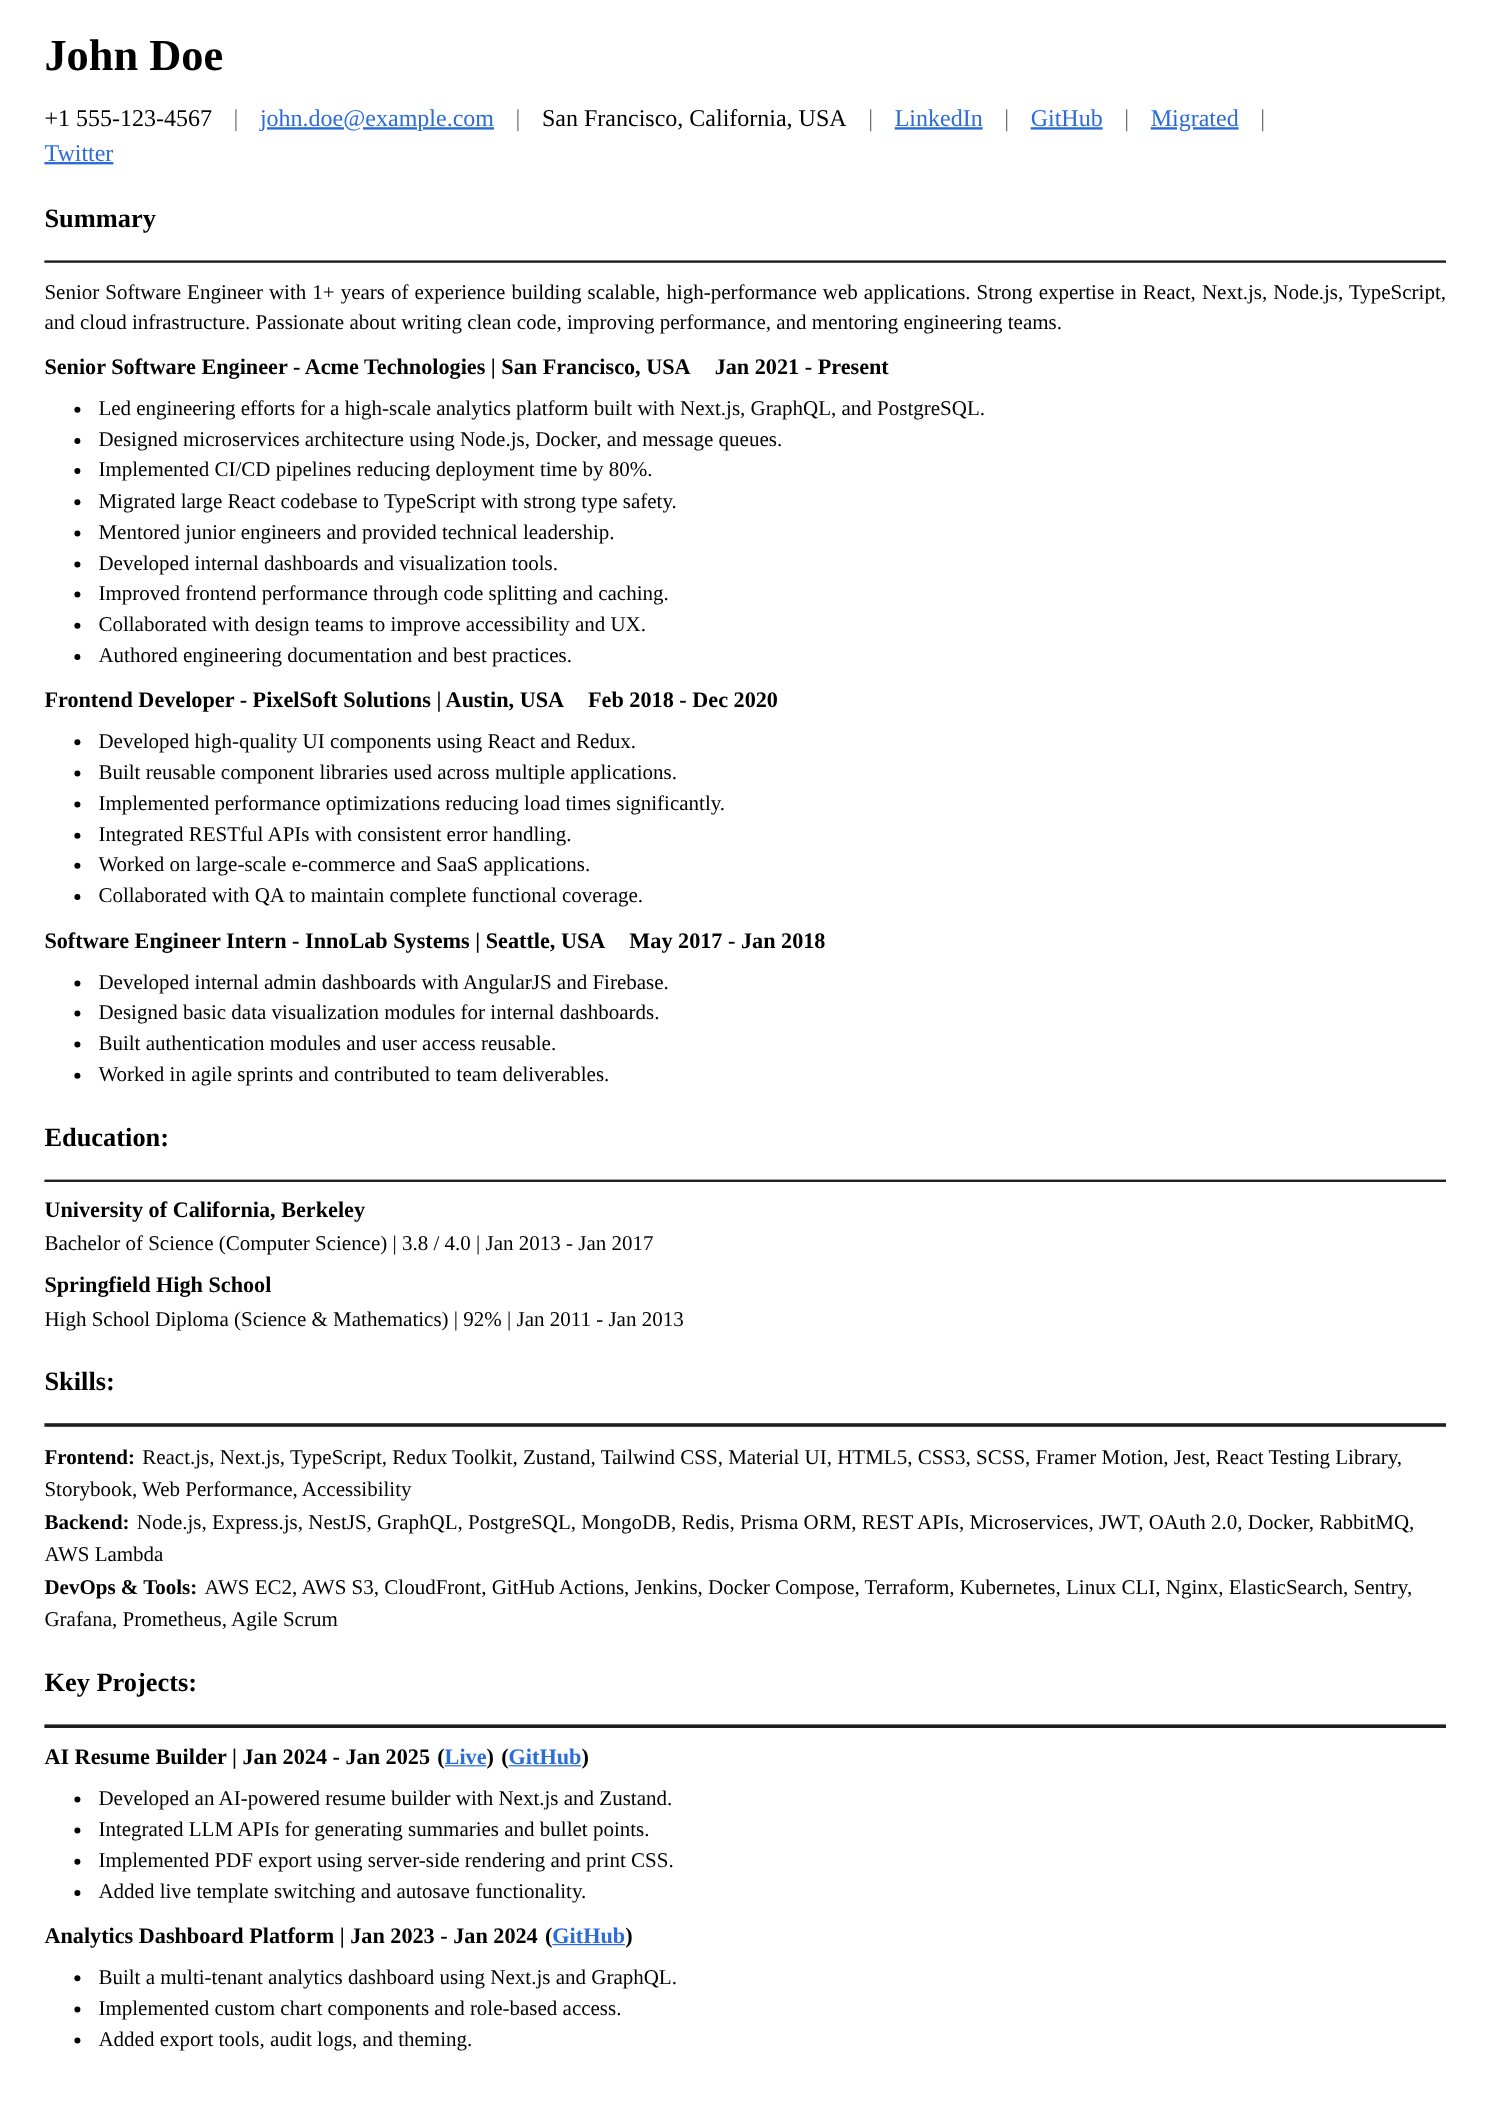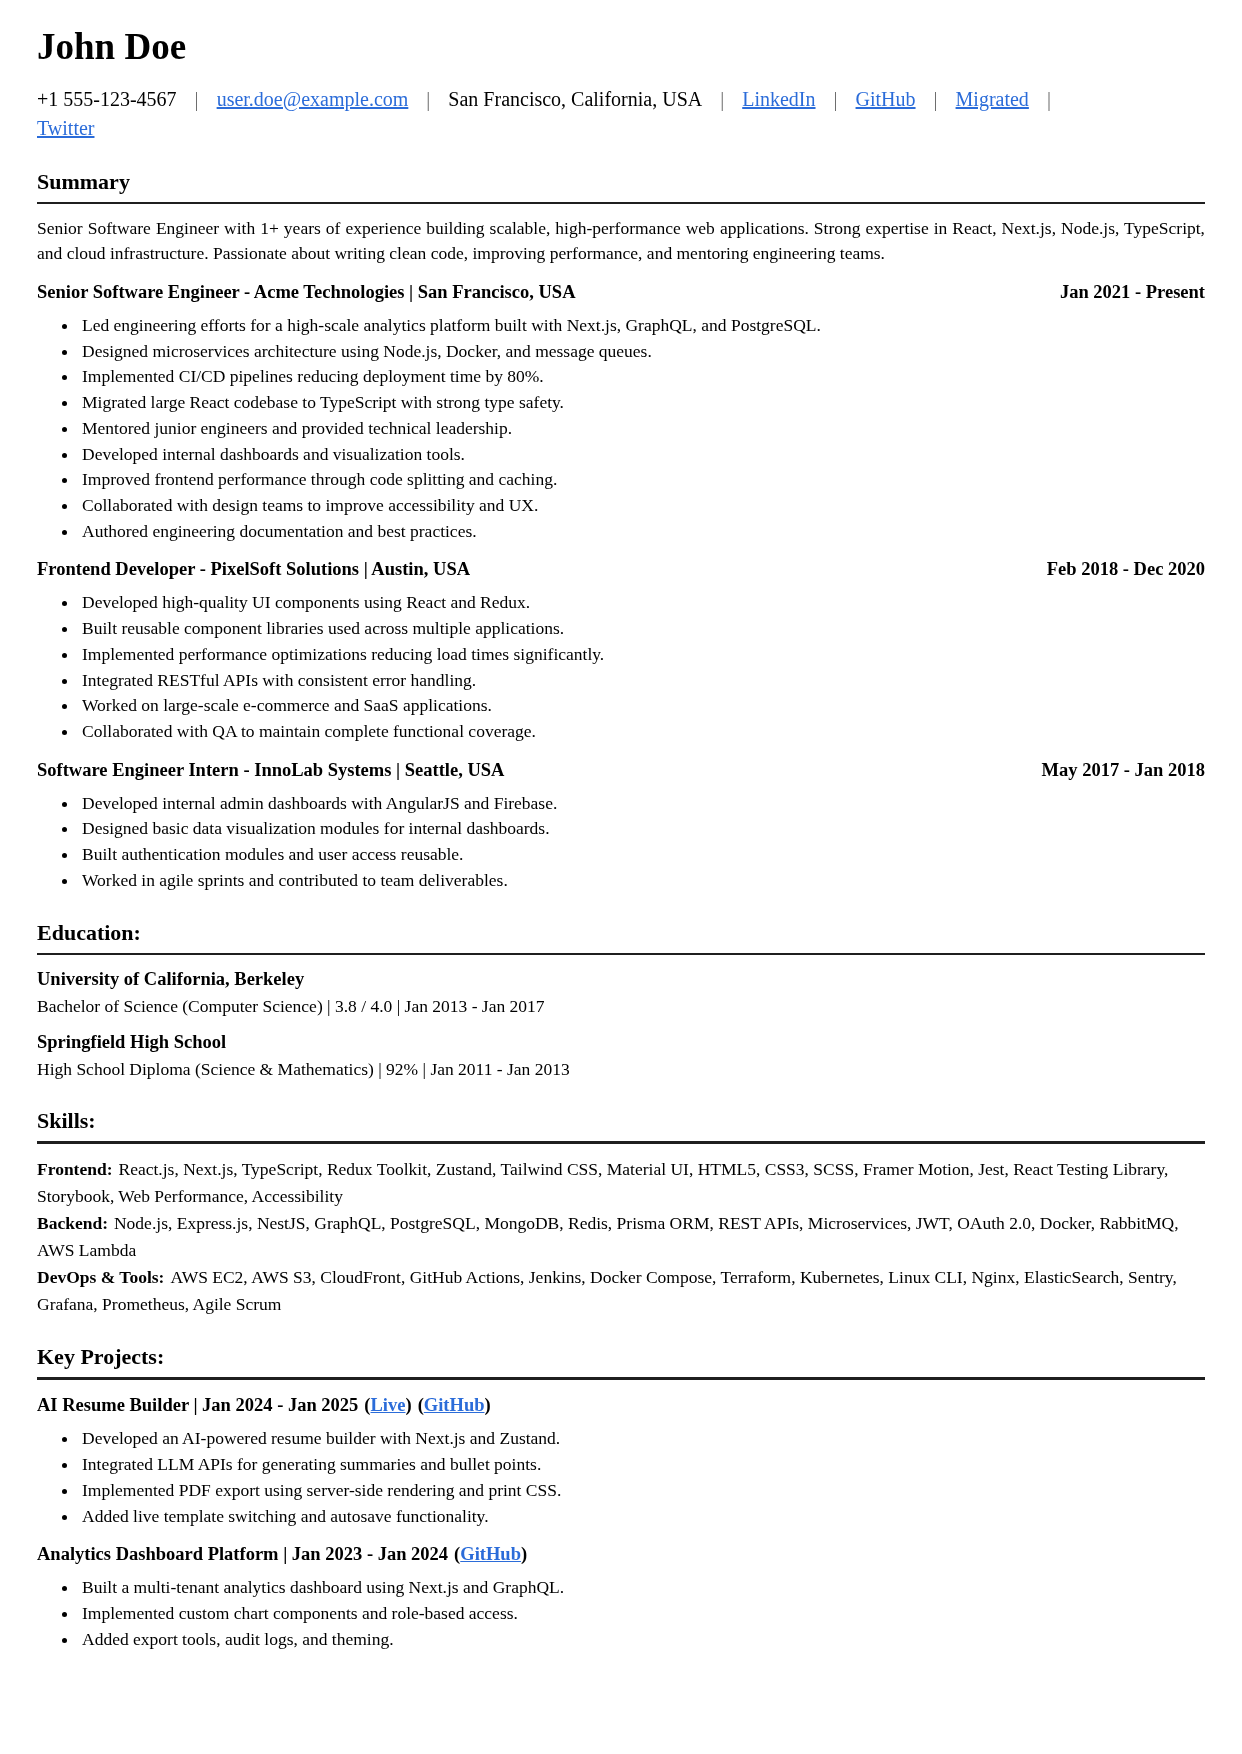--- a/index.html
+++ b/index.html
@@ -11,30 +11,30 @@
   }
   .page { padding: 26px 37px 40px 37px; }
 
   
   h1.name { font-size: 37px; font-weight: bold; margin: 0 0 16px 0; line-height: 1.15; }
   .contact { font-size: 20px; line-height: 1.45; }
   .contact .sep { color: #6e6e6e; margin: 0 18px; }
   a.link { color: var(--link-color, #2b6cd9); text-decoration: underline; cursor: pointer; }
 
   
-  h2.sec { font-size: 22px; font-weight: bold; margin: 26px 0 0 0; padding-bottom: 7px; }
+  h2.sec { font-size: 22px; font-weight: bold; margin: 26px 0 0 0; padding-bottom: 22px; }
   h2.rule-2 { border-bottom: 2px solid #1f1f1f; }
   h2.rule-3 { border-bottom: 3px solid #1f1f1f; }
 
   
   p.summary { font-size: 17.5px; line-height: 1.47; text-align: justify; margin: 12px 0 0 0; }
 
   
   .job { margin-top: 15px; }
-  .job-head { display: flex; justify-content: space-between; align-items: baseline; font-size: 18.5px; font-weight: bold; }
+  .job-head { display: flex; align-items: baseline; font-size: 18.5px; font-weight: bold; }
   .job-dates { white-space: nowrap; margin-left: 20px; }
   ul.bullets { margin: 10px 0 0 0; padding-left: 42px; }
   ul.bullets li { font-size: 17.5px; line-height: 1.47; padding-left: 3px; }
 
   
   .edu { margin-top: 14px; }
   .edu-name { font-size: 18.5px; font-weight: bold; }
   .edu-detail { font-size: 17.5px; margin-top: 4px; line-height: 1.4; }
 
   
@@ -48,21 +48,21 @@
 </style>
 </head>
 <body>
 
 <div class="page">
 
   <h1 class="name">John Doe</h1>
 
   <div class="contact">
     <div>
-      <span>+1 555-123-4567</span><span class="sep">|</span><a class="link">user.doe@example.com</a><span class="sep">|</span><span>San Francisco, California, USA</span><span class="sep">|</span><a class="link">LinkedIn</a><span class="sep">|</span><a class="link">GitHub</a><span class="sep">|</span><a class="link">Migrated</a><span class="sep">|</span>
+      <span>+1 555-123-4567</span><span class="sep">|</span><a class="link">john.doe@example.com</a><span class="sep">|</span><span>San Francisco, California, USA</span><span class="sep">|</span><a class="link">LinkedIn</a><span class="sep">|</span><a class="link">GitHub</a><span class="sep">|</span><a class="link">Migrated</a><span class="sep">|</span>
     </div>
     <div>
       <a class="link">Twitter</a>
     </div>
   </div>
 
   <section>
     <h2 class="sec rule-2">Summary</h2>
     <p class="summary">Senior Software Engineer with 1+ years of experience building scalable, high-performance web applications. Strong expertise in React, Next.js, Node.js, TypeScript, and cloud infrastructure. Passionate about writing clean code, improving performance, and mentoring engineering teams.</p>
   </section>

